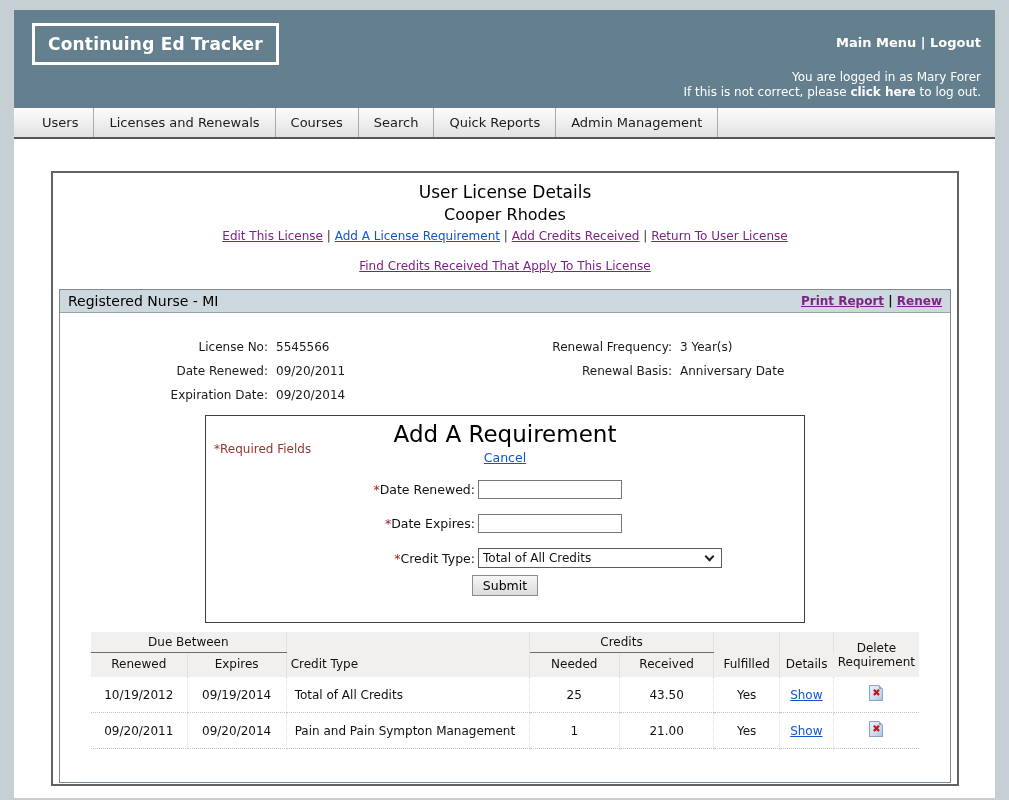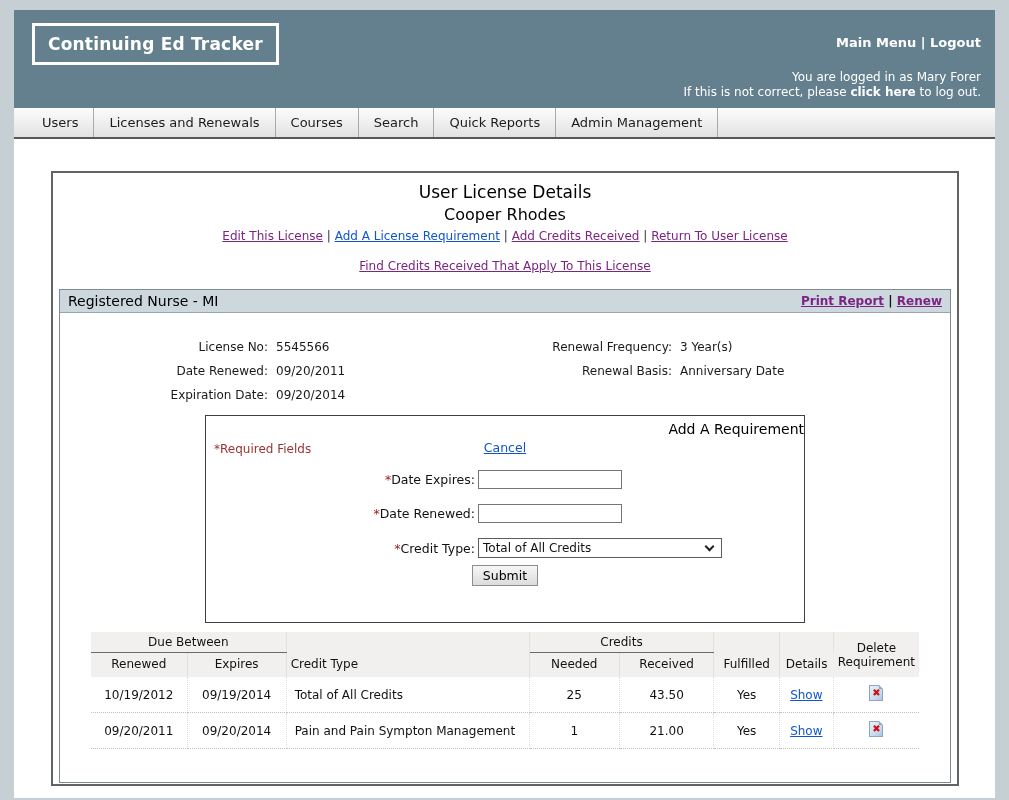--- a/index.html
+++ b/index.html
@@ -39,21 +39,21 @@
   .license-panel { margin:16px 6px 0 6px; height:494px; border:1px solid #7f8a91; background:#fff; }
   .panel-header { display:flex; justify-content:space-between; align-items:center; height:23px; background:#ccd7de; border-bottom:1px solid #98a4aa; padding:0 8px; }
   .panel-title { font-size:14px; color:#000; }
   .panel-links { font-size:12px; font-weight:bold; }
 
   .details-grid { display:grid; grid-template-columns:200px 188px 200px auto; column-gap:8px; row-gap:10px; margin-top:27px; padding-left:8px; font-size:12px; color:#1a1a1a; }
   .dlabel { text-align:right; }
 
   
   .form-box { position:relative; width:600px; margin:13px auto 0 auto; height:208px; border:1px solid #404040; padding-top:5px; }
-  .form-title { text-align:right; font-size:14px; color:#000; }
+  .form-title { text-align:center; font-size:23px; color:#000; }
   .required-note { position:absolute; left:8px; top:26px; color:#993333; font-size:12px; }
   .cancel-row { text-align:center; margin-top:3px; font-size:12.5px; }
   .frow { display:flex; align-items:center; margin-top:15px; }
   .flabel { width:272px; text-align:right; font-size:12.5px; padding-right:3px; }
   .req { color:#a02020; }
   input.txt { height:19px; border:1px solid #767676; font-size:12px; padding:0 3px; font-family:inherit; }
   .txt-date { width:144px; }
   .txt-num { width:85px; }
   .selectbox { position:relative; width:244px; height:20px; border:1px solid #5c5c5c; background:#fff; font-size:12px; line-height:18px; padding:0 20px 0 4px; cursor:pointer; white-space:nowrap; overflow:hidden; }
   .chev { position:absolute; right:8px; top:4px; width:7px; height:7px; border-right:2px solid #222; border-bottom:2px solid #222; transform:rotate(45deg); }
@@ -167,26 +167,26 @@
         </div>
 
         <div class="form-box">
           <div class="form-title">Add A Requirement</div>
           <div class="required-note">*Required Fields</div>
           <div class="cancel-row">
             <a class="blue">Cancel</a>
           </div>
 
           <div class="frow">
+            <span class="flabel"><span class="req">*</span><span>Date Renewed:</span></span>
+            <input class="txt txt-date" type="text" style="">
+          </div>
+
+          <div class="frow">
             <span class="flabel"><span class="req">*</span><span>Date Expires:</span></span>
-            <input class="txt txt-date" type="text" style="">
-          </div>
-
-          <div class="frow">
-            <span class="flabel"><span class="req">*</span><span>Date Renewed:</span></span>
             <input class="txt txt-date" type="text" style="">
           </div>
 
           <div class="frow">
             <span class="flabel"><span class="req">*</span><span>Credit Type:</span></span>
             <div class="selectbox">
               <span>Total of All Credits</span>
               <span class="chev"></span>
             </div>
           </div>

